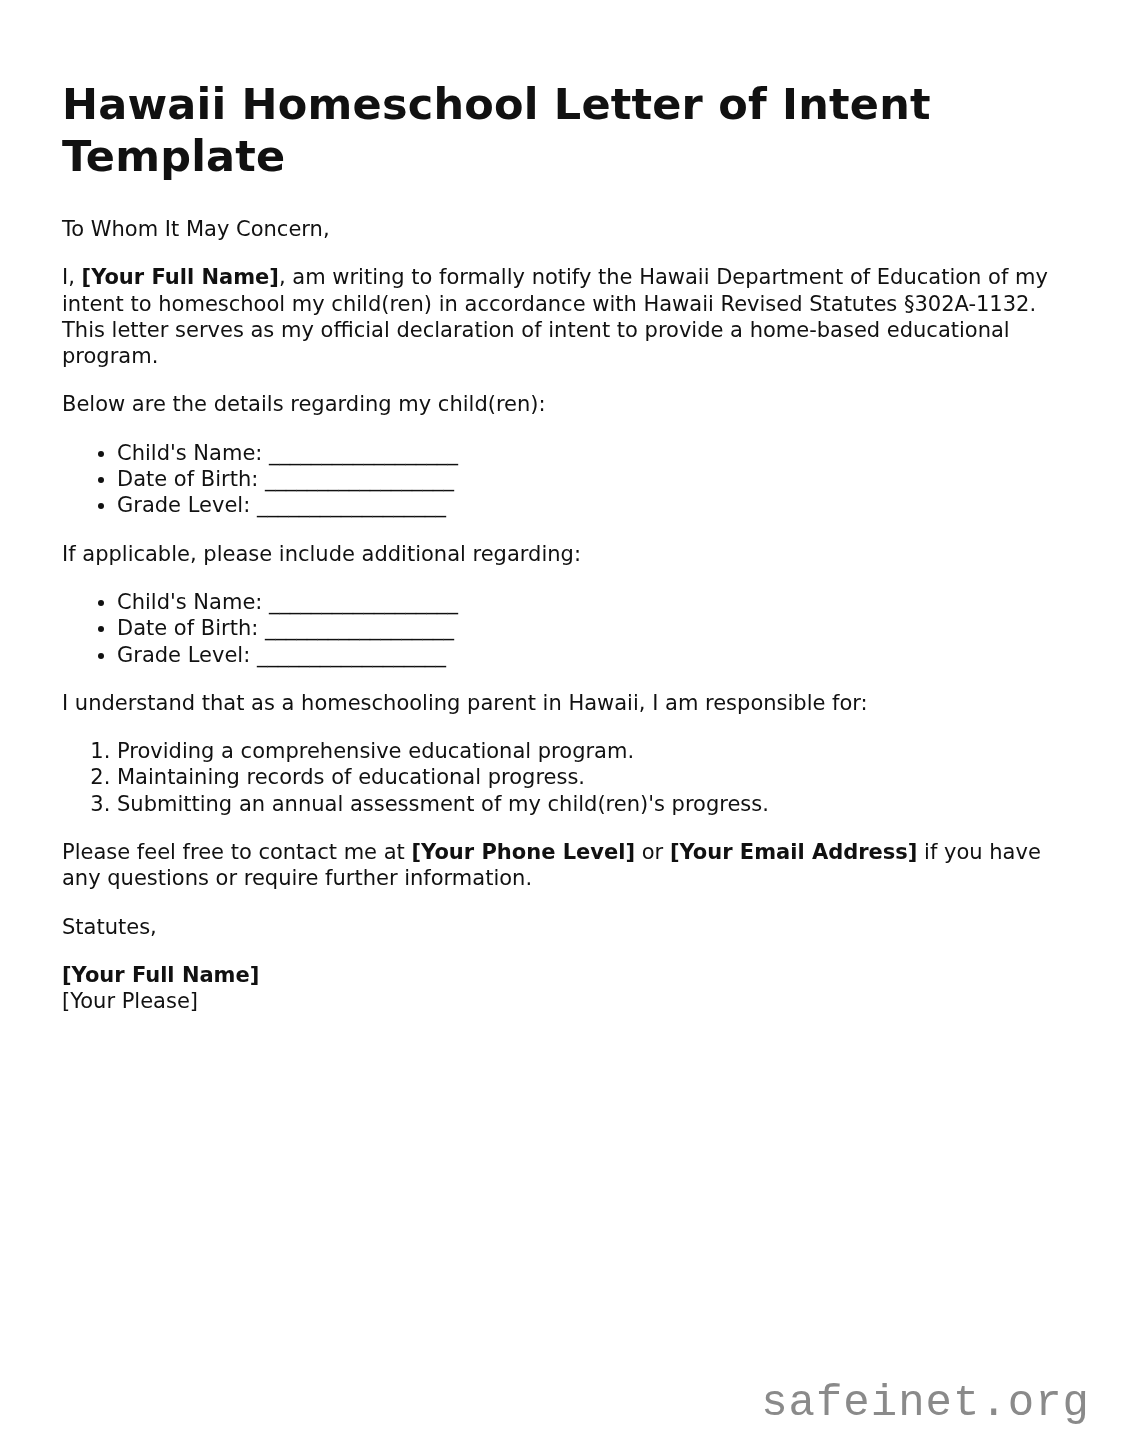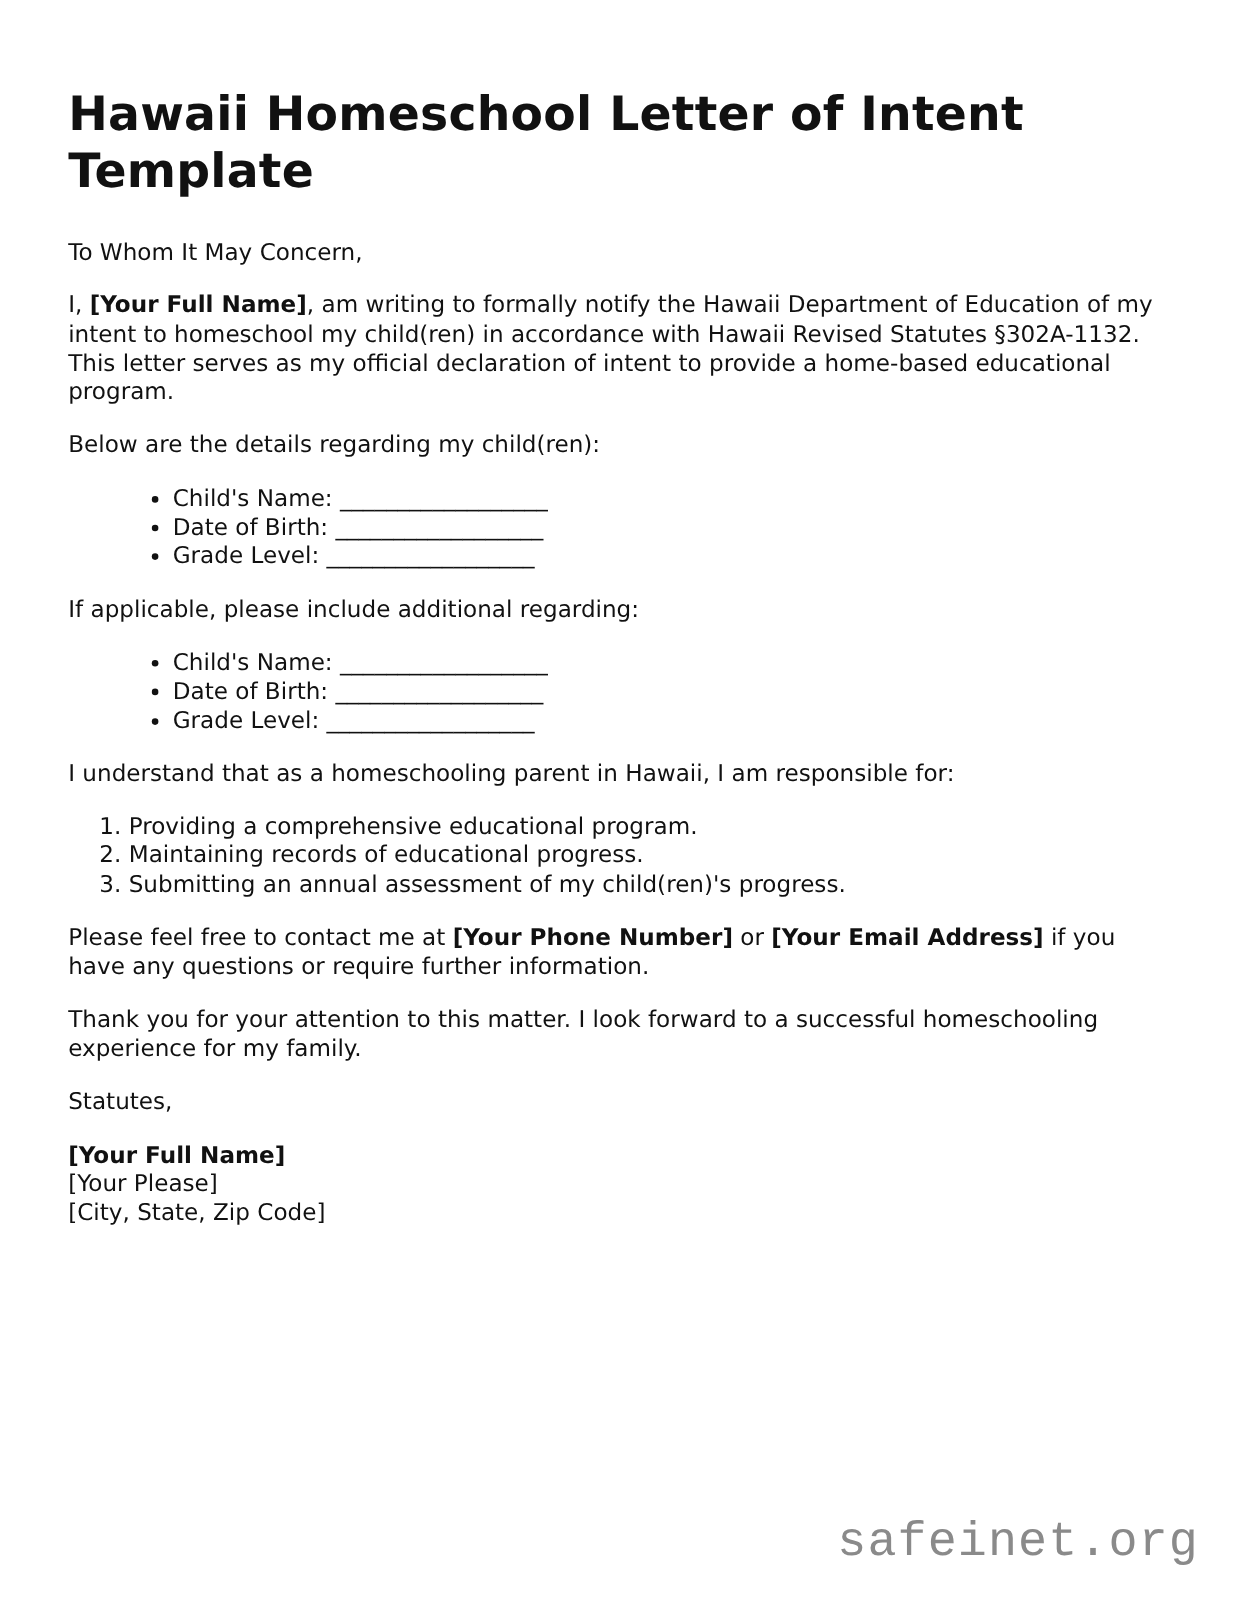--- a/index.html
+++ b/index.html
@@ -24,21 +24,21 @@
       font-size: 43px;
       line-height: 52px;
       font-weight: bold;
       letter-spacing: 0.2px;
     }
     p { margin: 0 0 22px 0; }
     ul, ol {
       margin: 0 0 22px 0;
       padding-left: 55px;
     }
-    ul li { list-style-type: disc; margin-left: 40px; }
+    ul li { list-style-type: disc; }
     li { margin: 0; }
     b { font-weight: bold; }
     .sig { margin: 0; }
     .watermark {
       position: absolute;
       right: 34px;
       top: 1378px;
       font-family: "Liberation Mono", monospace;
       font-size: 44px;
       color: #8a8a8a;
@@ -74,26 +74,24 @@
   </ul>
 
   <p>I understand that as a homeschooling parent in Hawaii, I am responsible for:</p>
 
   <ol>
     <li>Providing a comprehensive educational program.</li>
     <li>Maintaining records of educational progress.</li>
     <li>Submitting an annual assessment of my child(ren)'s progress.</li>
   </ol>
 
-  <p><span>Please feel free to contact me at </span><b>[Your Phone Number]</b><span> or </span><b>[Your Email Address]</b><span> if you have any questions or require further information.</span></p>
+  <p><span>Please feel free to contact me at </span><b>[Your Phone Level]</b><span> or </span><b>[Your Email Address]</b><span> if you have any questions or require further information.</span></p>
 
-  <p>Thank you for your attention to this matter. I look forward to a successful homeschooling experience for my family.</p>
 
   <p>Statutes,</p>
 
   <div>
     <div class="sig"><b>[Your Full Name]</b></div>
     <div class="sig">[Your Please]</div>
-    <div class="sig">[City, State, Zip Code]</div>
   </div>
 </div>
 
 <div class="watermark">safeinet.org</div>
 
 </body></html>

